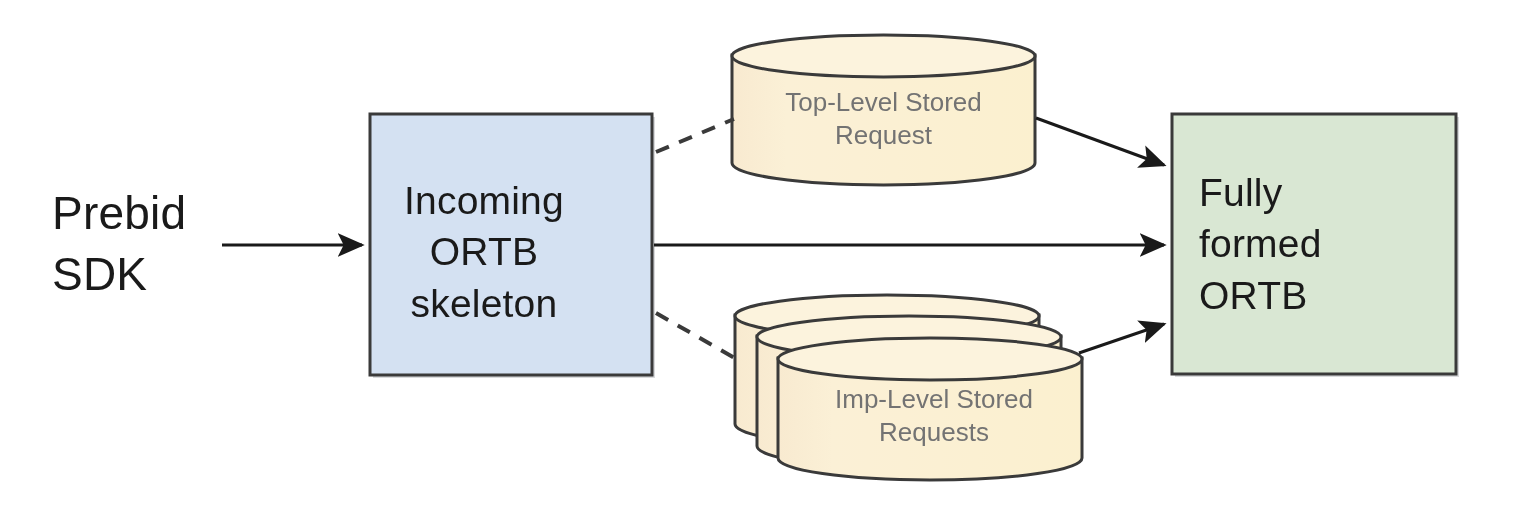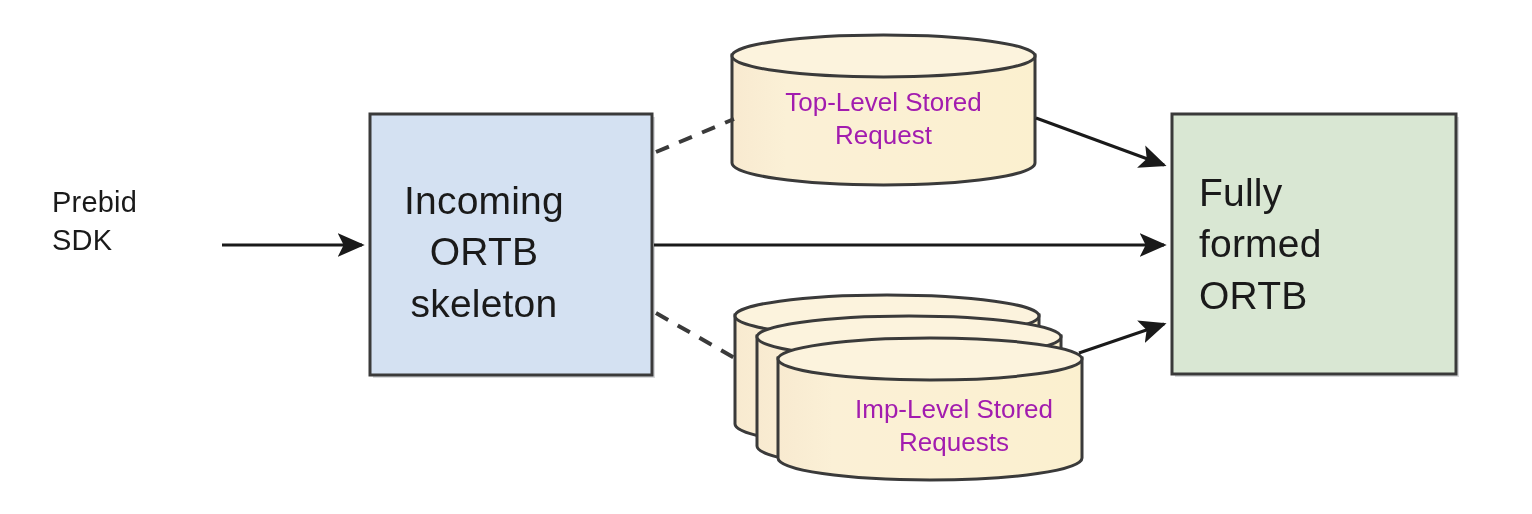--- a/index.html
+++ b/index.html
@@ -24,54 +24,53 @@
   }
   .node-label {
     position: absolute;
     color: #1a1a1a;
     white-space: pre-line;
     line-height: 1.32;
   }
   #prebid-label {
     left: 52px;
     top: 183px;
-    font-size: 29px;
+    font-size: 46px;
     letter-spacing: 0.2px;
   }
   #incoming-label {
     left: 404px;
     top: 175px;
     font-size: 39px;
     letter-spacing: 0.2px;
     text-align: center;
   }
   #fully-label {
     left: 1199px;
     top: 167px;
     font-size: 39px;
     letter-spacing: 0.2px;
   }
   .cyl-label {
     position: absolute;
-    color: #a21caf;
+    color: #737373;
     font-size: 26px;
     text-align: center;
     line-height: 1.28;
     white-space: pre-line;
   }
   #top-cyl-label {
     left: 732px;
     top: 86px;
     width: 303px;
   }
   #bottom-cyl-label {
     left: 778px;
-    top: 393px;
+    top: 383px;
     width: 312px;
-    padding-left: 20px;
   }
 </style>
 </head>
 <body>
 
 <div id="canvas">
 
   <svg id="svg-layer" viewBox="0 0 1532 514">
     <defs>
       <marker id="arrow-end" viewBox="0 0 10 10" refX="9" refY="5" markerWidth="9" markerHeight="9" orient="auto-start-reverse">

